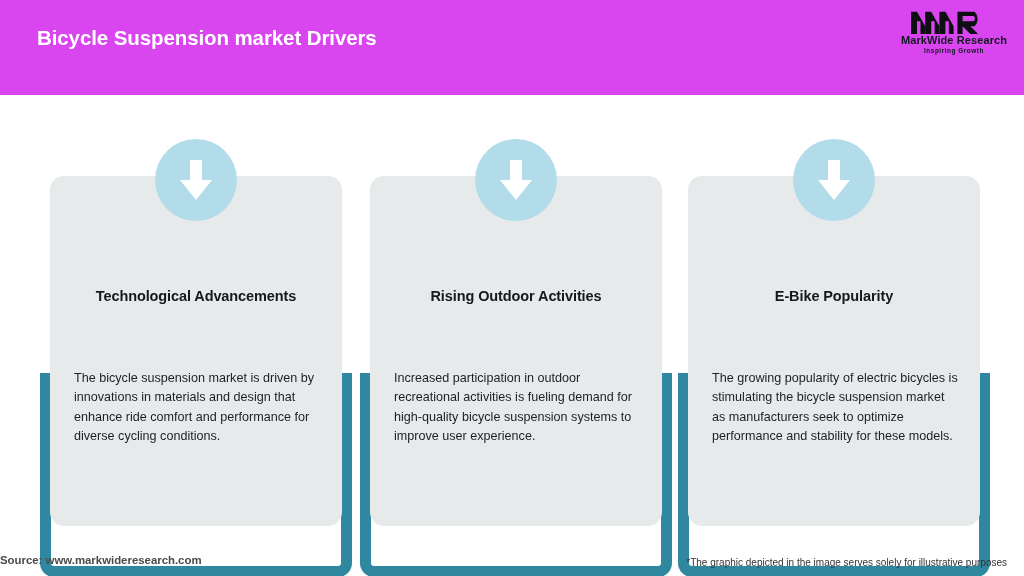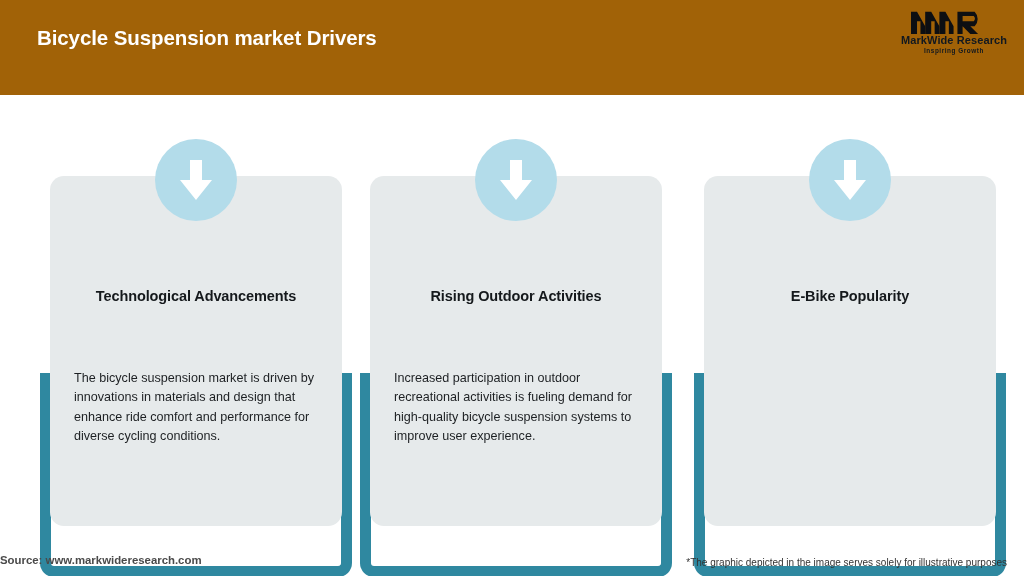--- a/index.html
+++ b/index.html
@@ -17,21 +17,21 @@
     position: relative;
   }
 
   
   .header {
     position: absolute;
     left: 0;
     top: 0;
     width: 1024px;
     height: 95px;
-    background: #a16207;
+    background: #d946ef;
   }
 
   .header-title {
     position: absolute;
     left: 37px;
     top: 26px;
     font-size: 20.5px;
     font-weight: bold;
     color: #ffffff;
     letter-spacing: -0.1px;
@@ -81,21 +81,21 @@
   }
 
   .card-group {
     position: absolute;
     top: 44px;
     width: 292px;
     height: 378px;
   }
   .card-group.g1 { left: 50px; }
   .card-group.g2 { left: 370px; }
-  .card-group.g3 { left: 704px; padding-left: 26px; }
+  .card-group.g3 { left: 688px; padding-left: 26px; }
 
   
   .frame {
     position: absolute;
     left: -10px;
     top: 234px;
     width: 312px;
     height: 204px;
     border-left: 11px solid #2f88a0;
     border-right: 11px solid #2f88a0;
@@ -219,20 +219,21 @@
       <svg width="36" height="44" viewBox="0 0 36 44" aria-hidden="true">
         <polygon points="12,2 24,2 24,22 34,22 18,42 2,22 12,22" fill="#ffffff"></polygon>
       </svg>
     </div>
   </div>
 
   <div class="card-group g3">
     <div class="frame"></div>
     <div class="card">
       <div class="card-title">E-Bike Popularity</div>
+      <div class="card-body">The growing popularity of electric bicycles is stimulating the bicycle suspension market as manufacturers seek to optimize performance and stability for these models.</div>
     </div>
     <div class="badge">
       <svg width="36" height="44" viewBox="0 0 36 44" aria-hidden="true">
         <polygon points="12,2 24,2 24,22 34,22 18,42 2,22 12,22" fill="#ffffff"></polygon>
       </svg>
     </div>
   </div>
 
 </div>
 

